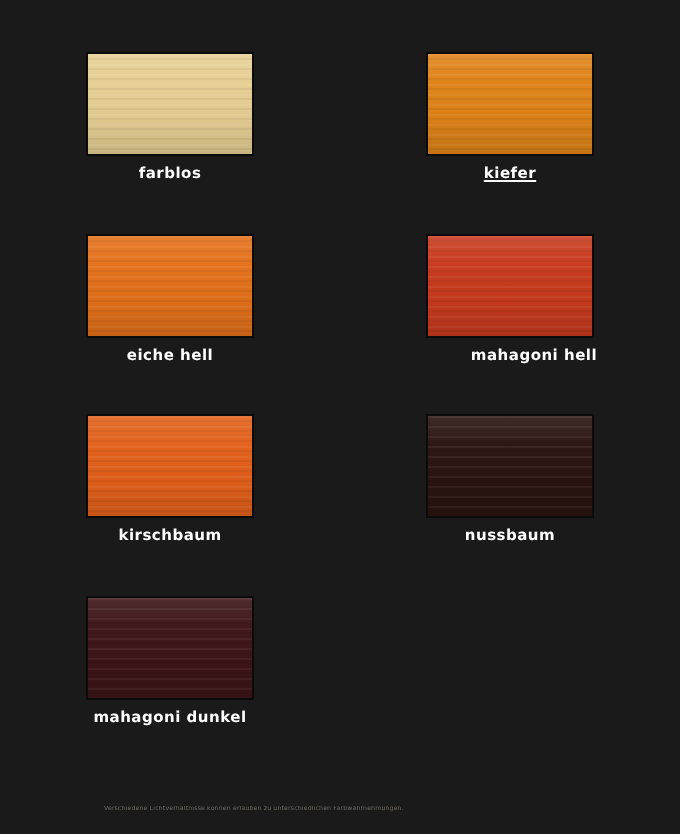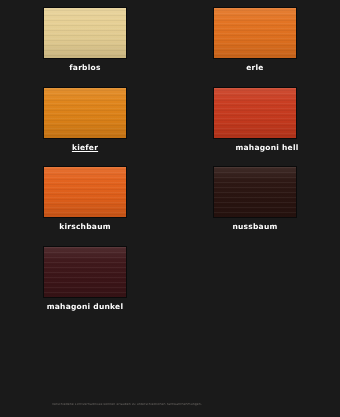--- a/index.html
+++ b/index.html
@@ -26,21 +26,21 @@
     grid-template-rows: repeat(5, 1fr);
     column-gap: 0px;
     row-gap: 0px;
   }
 
   .swatch-cell {
     display: flex;
     flex-direction: column;
     align-items: center;
     justify-content: flex-start;
-    padding-top: 8px;
+    padding-top: 27px;
   }
 
   .swatch-chip {
     width: 82px;
     height: 50px;
     position: relative;
     box-shadow: 0 0 0 1px rgba(0,0,0,0.55);
     overflow: hidden;
   }
 
@@ -106,30 +106,30 @@
 </head>
 <body style="background-color: rgb(26, 26, 26);">
 
 <div id="swatch-grid">
 
   <div class="swatch-cell">
     <div class="swatch-chip" style="background-color: rgb(230, 207, 147);"></div>
     <div class="swatch-label" style="color: rgb(255, 255, 255);">farblos</div>
   </div>
 
-  <div class="swatch-cell">
-    <div class="swatch-chip" style="background-color: rgb(226, 113, 31);"></div>
-    <div class="swatch-label" style="color: rgb(255, 255, 255);">erle</div>
-  </div>
 
   <div class="swatch-cell">
     <div class="swatch-chip" style="background-color: rgb(223, 131, 24);"></div>
     <div class="swatch-label" style="color: rgb(255, 255, 255); text-decoration: underline;">kiefer</div>
   </div>
 
+  <div class="swatch-cell">
+    <div class="swatch-chip" style="background-color: rgb(227, 112, 26);"></div>
+    <div class="swatch-label" style="color: rgb(255, 255, 255);">eiche hell</div>
+  </div>
 
 
   <div class="swatch-cell">
     <div class="swatch-chip" style="background-color: rgb(200, 58, 30);"></div>
     <div class="swatch-label" style="color: rgb(255, 255, 255); margin-left: 24px;">mahagoni hell</div>
   </div>
 
   <div class="swatch-cell">
     <div class="swatch-chip" style="background-color: rgb(226, 96, 26);"></div>
     <div class="swatch-label" style="color: rgb(255, 255, 255);">kirschbaum</div>

